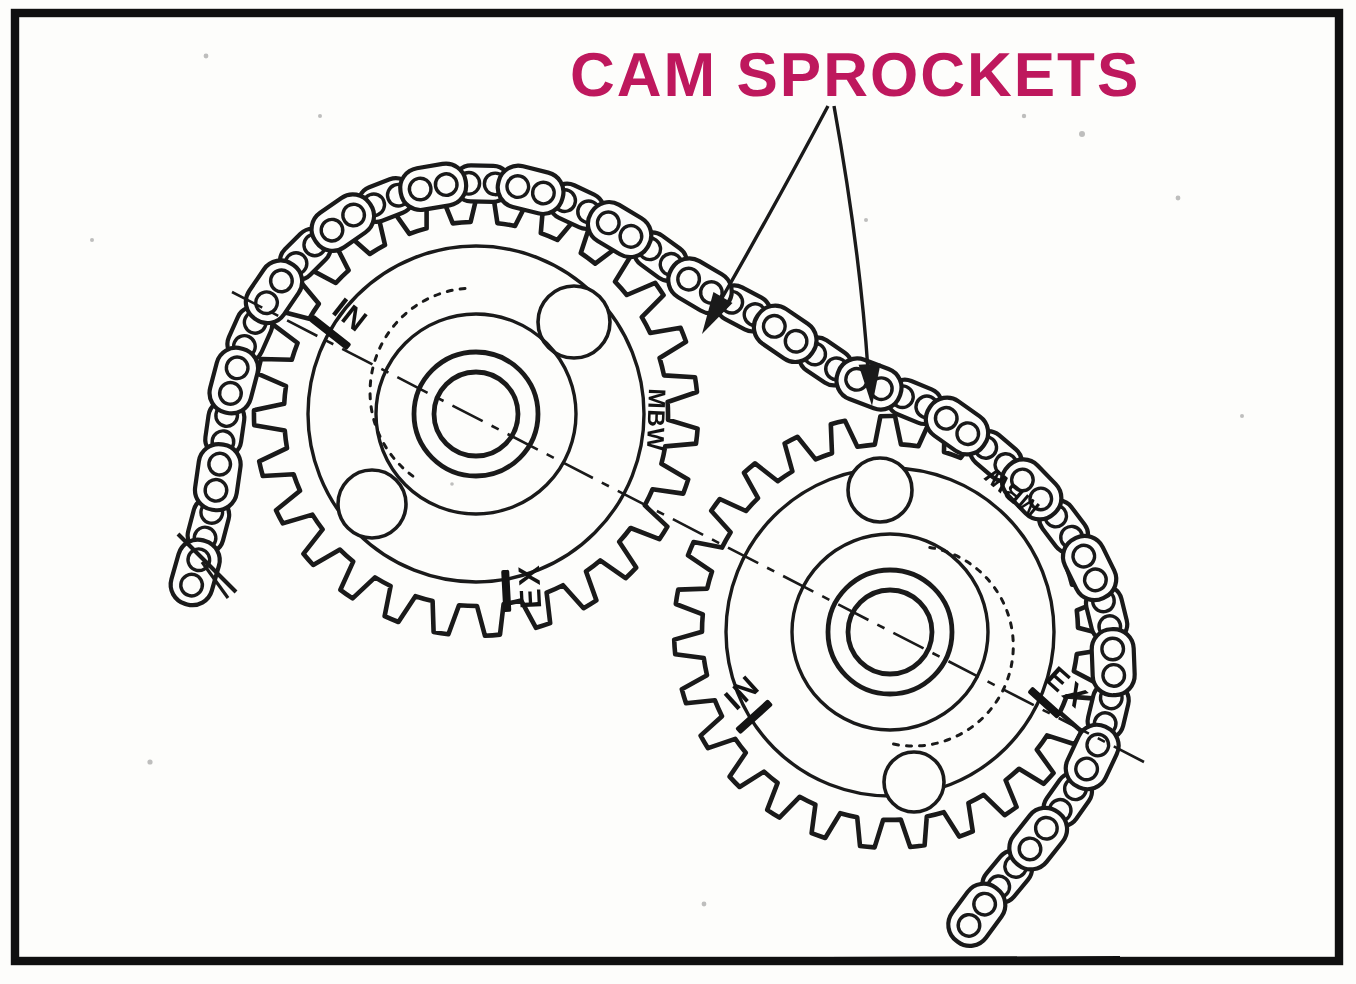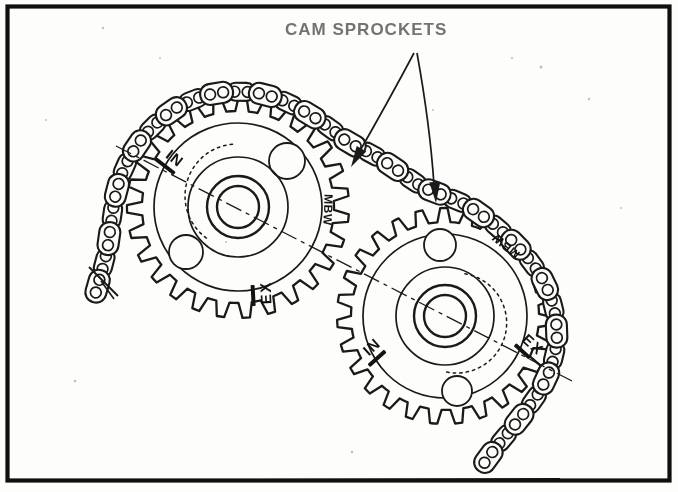--- a/index.html
+++ b/index.html
@@ -3,21 +3,21 @@
 <meta charset="utf-8">
 <style>
   html,body{margin:0;padding:0;background:#ffffff;}
   #figure{
     position:relative;width:678px;height:492px;background:#fdfdfb;
     overflow:hidden;font-family:"Liberation Sans",sans-serif;
   }
   #diagram-svg{position:absolute;left:0;top:0;}
   .fig-title{
     position:absolute;left:285px;top:20px;
-    font-size:17px;font-weight:600;letter-spacing:1px;color:#737373;
+    font-size:31px;font-weight:600;letter-spacing:1px;color:#be185d;
     white-space:nowrap;
   }
   .stamp{
     position:absolute;display:flex;flex-direction:column;align-items:center;
     color:#131313;font-weight:700;white-space:nowrap;line-height:1;
   }
   .stamp .txt{font-size:15px;letter-spacing:1.5px;}
   .stamp.small .txt{font-size:12px;letter-spacing:0.5px;}
   .stamp .bar{height:4px;background:#131313;border-radius:1px;}
   .bar-below{margin-top:3px;}

